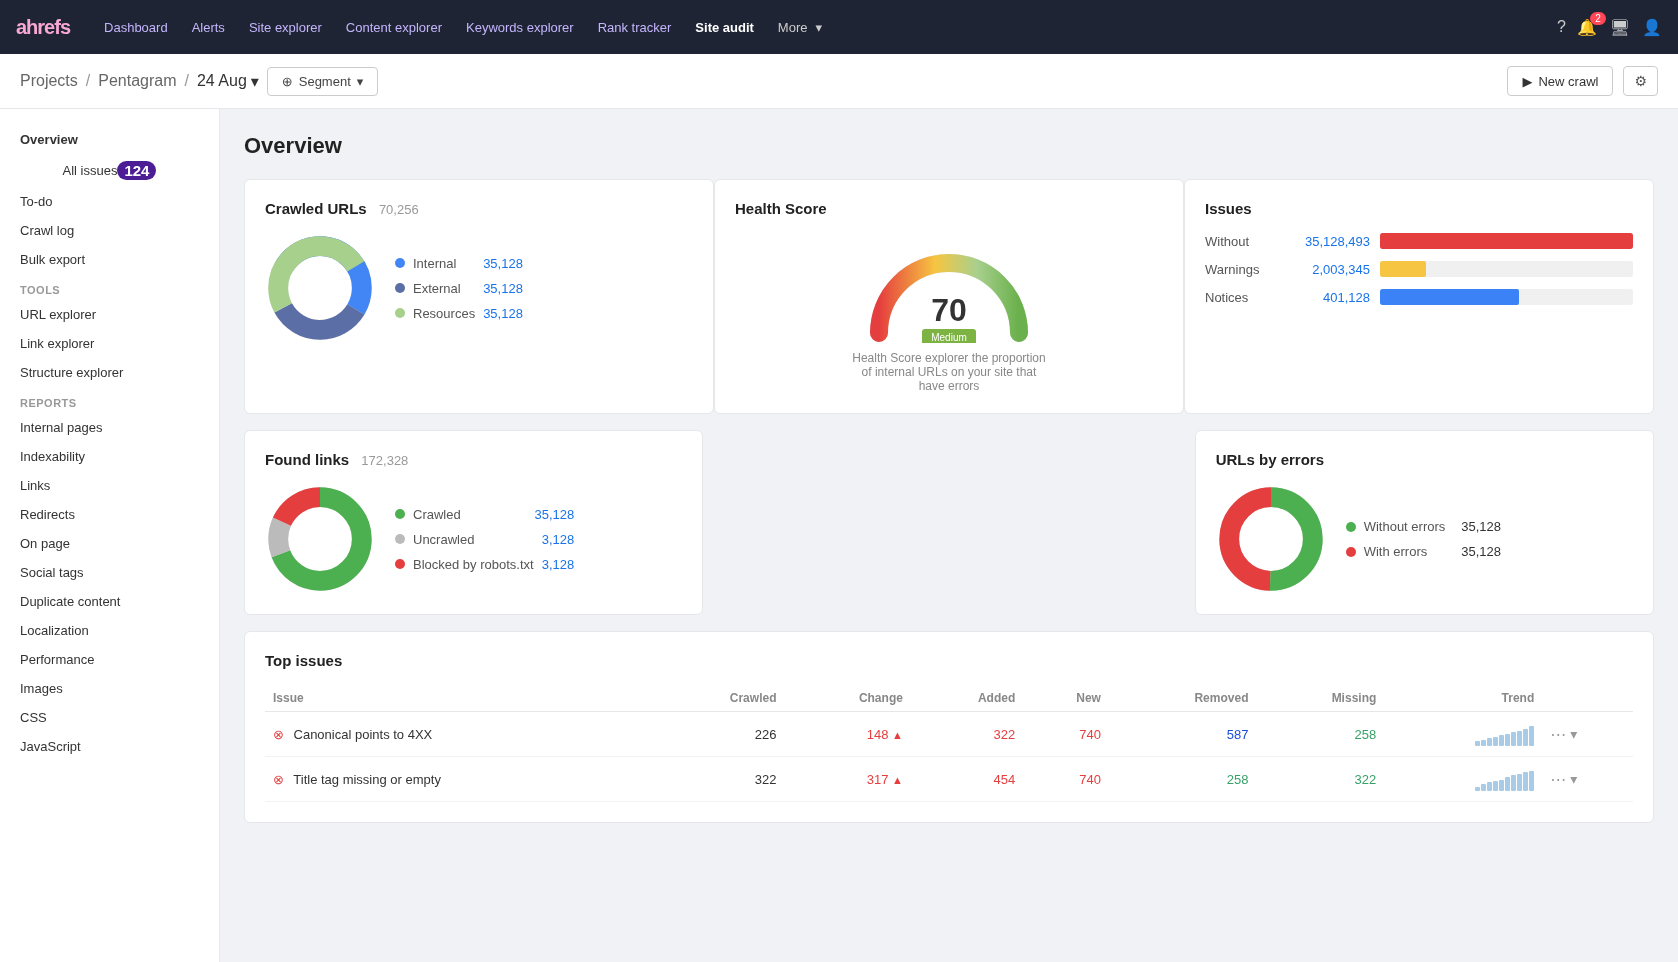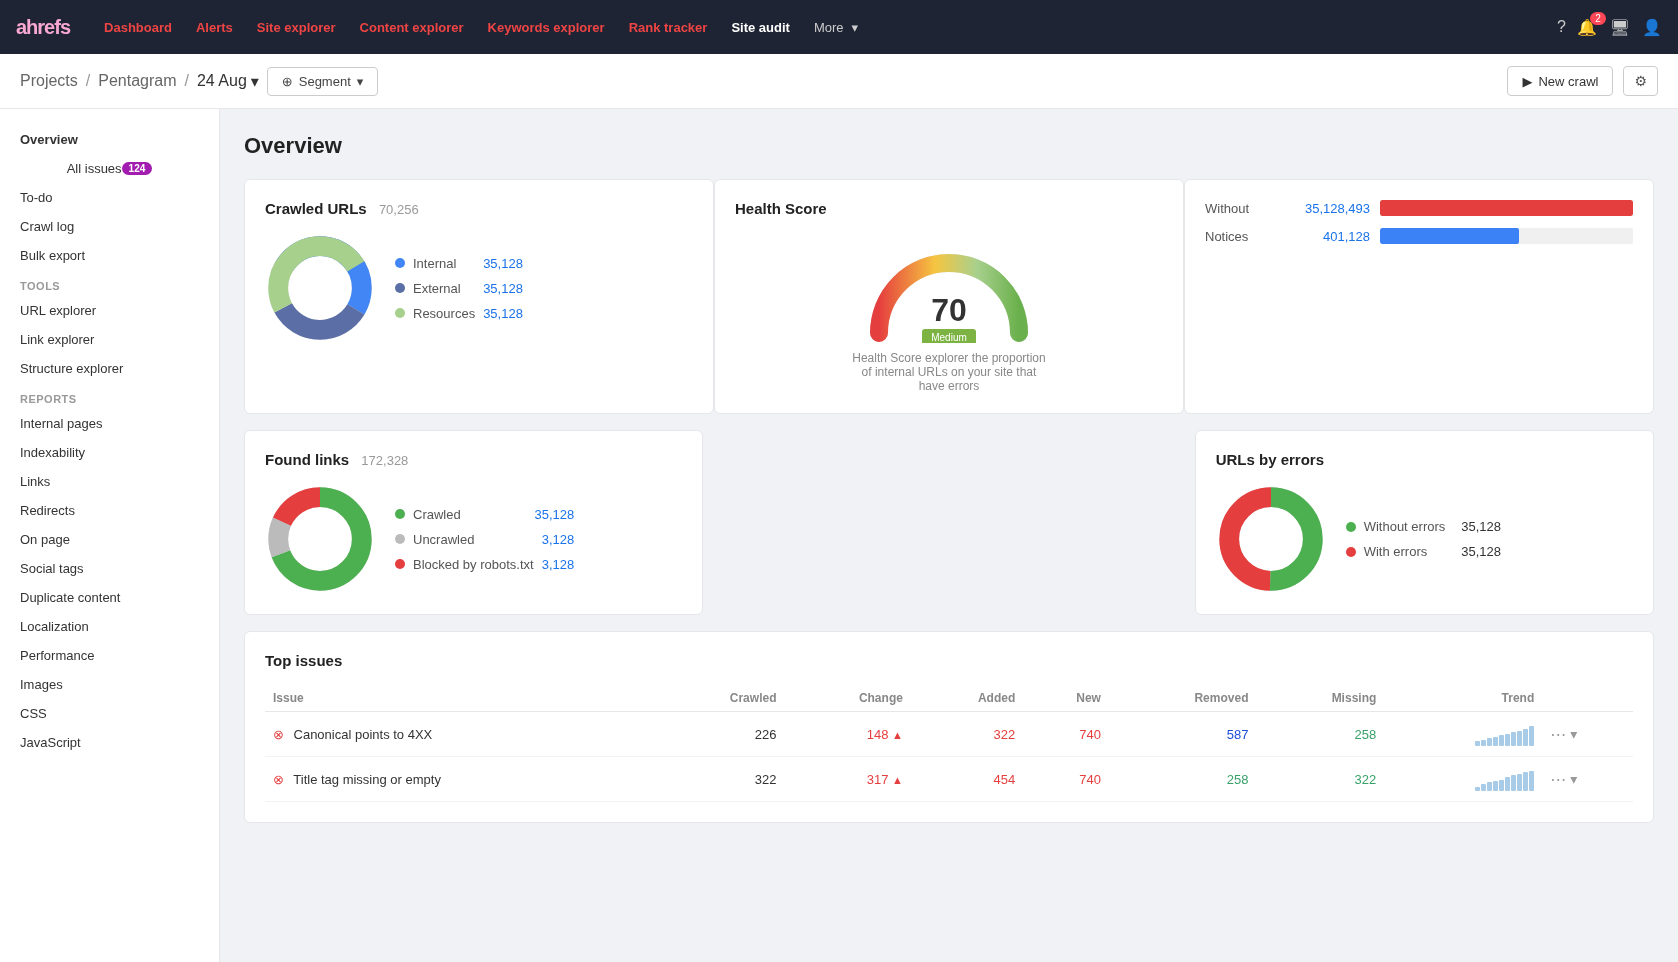--- a/index.html
+++ b/index.html
@@ -3,21 +3,21 @@
   <meta charset="utf-8">
   <style>
     * { box-sizing: border-box; margin: 0; padding: 0; }
     body { font-family: -apple-system, BlinkMacSystemFont, 'Segoe UI', sans-serif; background: #f0f2f5; color: #333; font-size: 14px; }
 
     
     .top-nav { background: #1e2433; display: flex; align-items: center; padding: 0 16px; height: 54px; }
     .logo { color: #ff8c00; font-weight: 900; font-size: 20px; margin-right: 24px; letter-spacing: -1px; }
     .logo span { color: #f9a8d4; }
     .nav-items { display: flex; align-items: center; gap: 4px; flex: 1; }
-    .nav-item { color: #ef4444; padding: 6px 10px; cursor: pointer; font-size: 13px; border-radius: 4px; white-space: nowrap; font-weight: bold; }
+    .nav-item { color: #c4b5fd; padding: 6px 10px; cursor: pointer; font-size: 13px; border-radius: 4px; white-space: nowrap; }
     .nav-item.active { color: #fff; font-weight: 600; }
     .nav-more { display: flex; align-items: center; gap: 8px; color: #ccc; cursor: pointer; font-size: 13px; padding: 6px 10px; }
     .nav-right { display: flex; align-items: center; gap: 12px; margin-left: auto; }
     .nav-icon { color: #ccc; cursor: pointer; font-size: 16px; position: relative; }
     .badge { background: #ff4757; color: #fff; font-size: 10px; border-radius: 8px; padding: 1px 5px; position: absolute; top: -6px; right: -8px; }
 
     
     .breadcrumb-bar { background: #fff; padding: 12px 20px; display: flex; align-items: center; justify-content: space-between; border-bottom: 1px solid #e5e7eb; }
     .breadcrumb { display: flex; align-items: center; gap: 8px; font-size: 16px; }
     .breadcrumb-sep { color: #999; }
@@ -26,21 +26,21 @@
     .breadcrumb-actions { display: flex; gap: 10px; }
     .btn-segment { background: #fff; border: 1px solid #ccc; border-radius: 4px; padding: 6px 14px; cursor: pointer; display: flex; align-items: center; gap: 6px; font-size: 13px; color: #444; }
     .btn-new-crawl { background: #fff; border: 1px solid #ccc; border-radius: 4px; padding: 6px 14px; cursor: pointer; display: flex; align-items: center; gap: 6px; font-size: 13px; color: #333; }
     .btn-gear { background: #fff; border: 1px solid #ccc; border-radius: 4px; padding: 6px 10px; cursor: pointer; font-size: 14px; color: #555; }
 
     
     .main-layout { display: flex; height: calc(100vh - 106px); overflow: hidden; }
     .sidebar { width: 220px; background: #fff; border-right: 1px solid #e5e7eb; overflow-y: auto; padding: 16px 0; flex-shrink: 0; }
     .sidebar-item { padding: 7px 20px; cursor: pointer; color: #333; font-size: 13px; display: flex; align-items: center; justify-content: space-between; }
     .sidebar-item.active { color: #333; font-weight: 600; }
-    .sidebar-badge { background: #a21caf; color: #fff; font-size: 10px; border-radius: 10px; padding: 1px 7px; font-weight: 600; }
+    .sidebar-badge { background: #4c1d95; color: #fff; font-size: 15px; border-radius: 10px; padding: 1px 7px; font-weight: 600; }
     .sidebar-section { padding: 10px 20px 4px; font-size: 11px; font-weight: 700; color: #999; letter-spacing: 0.5px; text-transform: uppercase; }
     .content { flex: 1; overflow-y: auto; padding: 24px; }
 
     
     .page-title { font-size: 22px; font-weight: 700; margin-bottom: 20px; color: #222; }
 
     .card { background: #fff; border-radius: 6px; border: 1px solid #e5e7eb; padding: 20px; }
     .card-title { font-size: 15px; font-weight: 700; color: #222; margin-bottom: 16px; }
     .card-subtitle { font-size: 13px; color: #999; font-weight: 400; margin-left: 8px; }
 
@@ -221,25 +221,33 @@
           <text x="90" y="88" text-anchor="middle" font-size="32" font-weight="700" fill="#333">70</text>
 
           <rect x="63" y="96" width="54" height="16" rx="3" fill="#7cb342"></rect>
           <text x="90" y="108" text-anchor="middle" font-size="10" fill="#fff">Medium</text>
         </svg>
         <p class="health-score-desc">Health Score explorer the proportion of internal URLs on your site that have errors</p>
 
       </div>
 
       <div class="card">
+        <div class="card-title">Issues</div>
         <div class="issue-row">
           <span class="issue-label">Without</span>
           <span class="issue-num">35,128,493</span>
           <div class="issue-bar-wrap">
             <div class="issue-bar" style="width:100%;background:#e53e3e;"></div>
+          </div>
+        </div>
+        <div class="issue-row">
+          <span class="issue-label">Warnings</span>
+          <span class="issue-num">2,003,345</span>
+          <div class="issue-bar-wrap">
+            <div class="issue-bar" style="width:18%;background:#f6c541;"></div>
           </div>
         </div>
         <div class="issue-row">
           <span class="issue-label">Notices</span>
           <span class="issue-num">401,128</span>
           <div class="issue-bar-wrap">
             <div class="issue-bar" style="width:55%;background:#3b82f6;"></div>
           </div>
         </div>
       </div>

